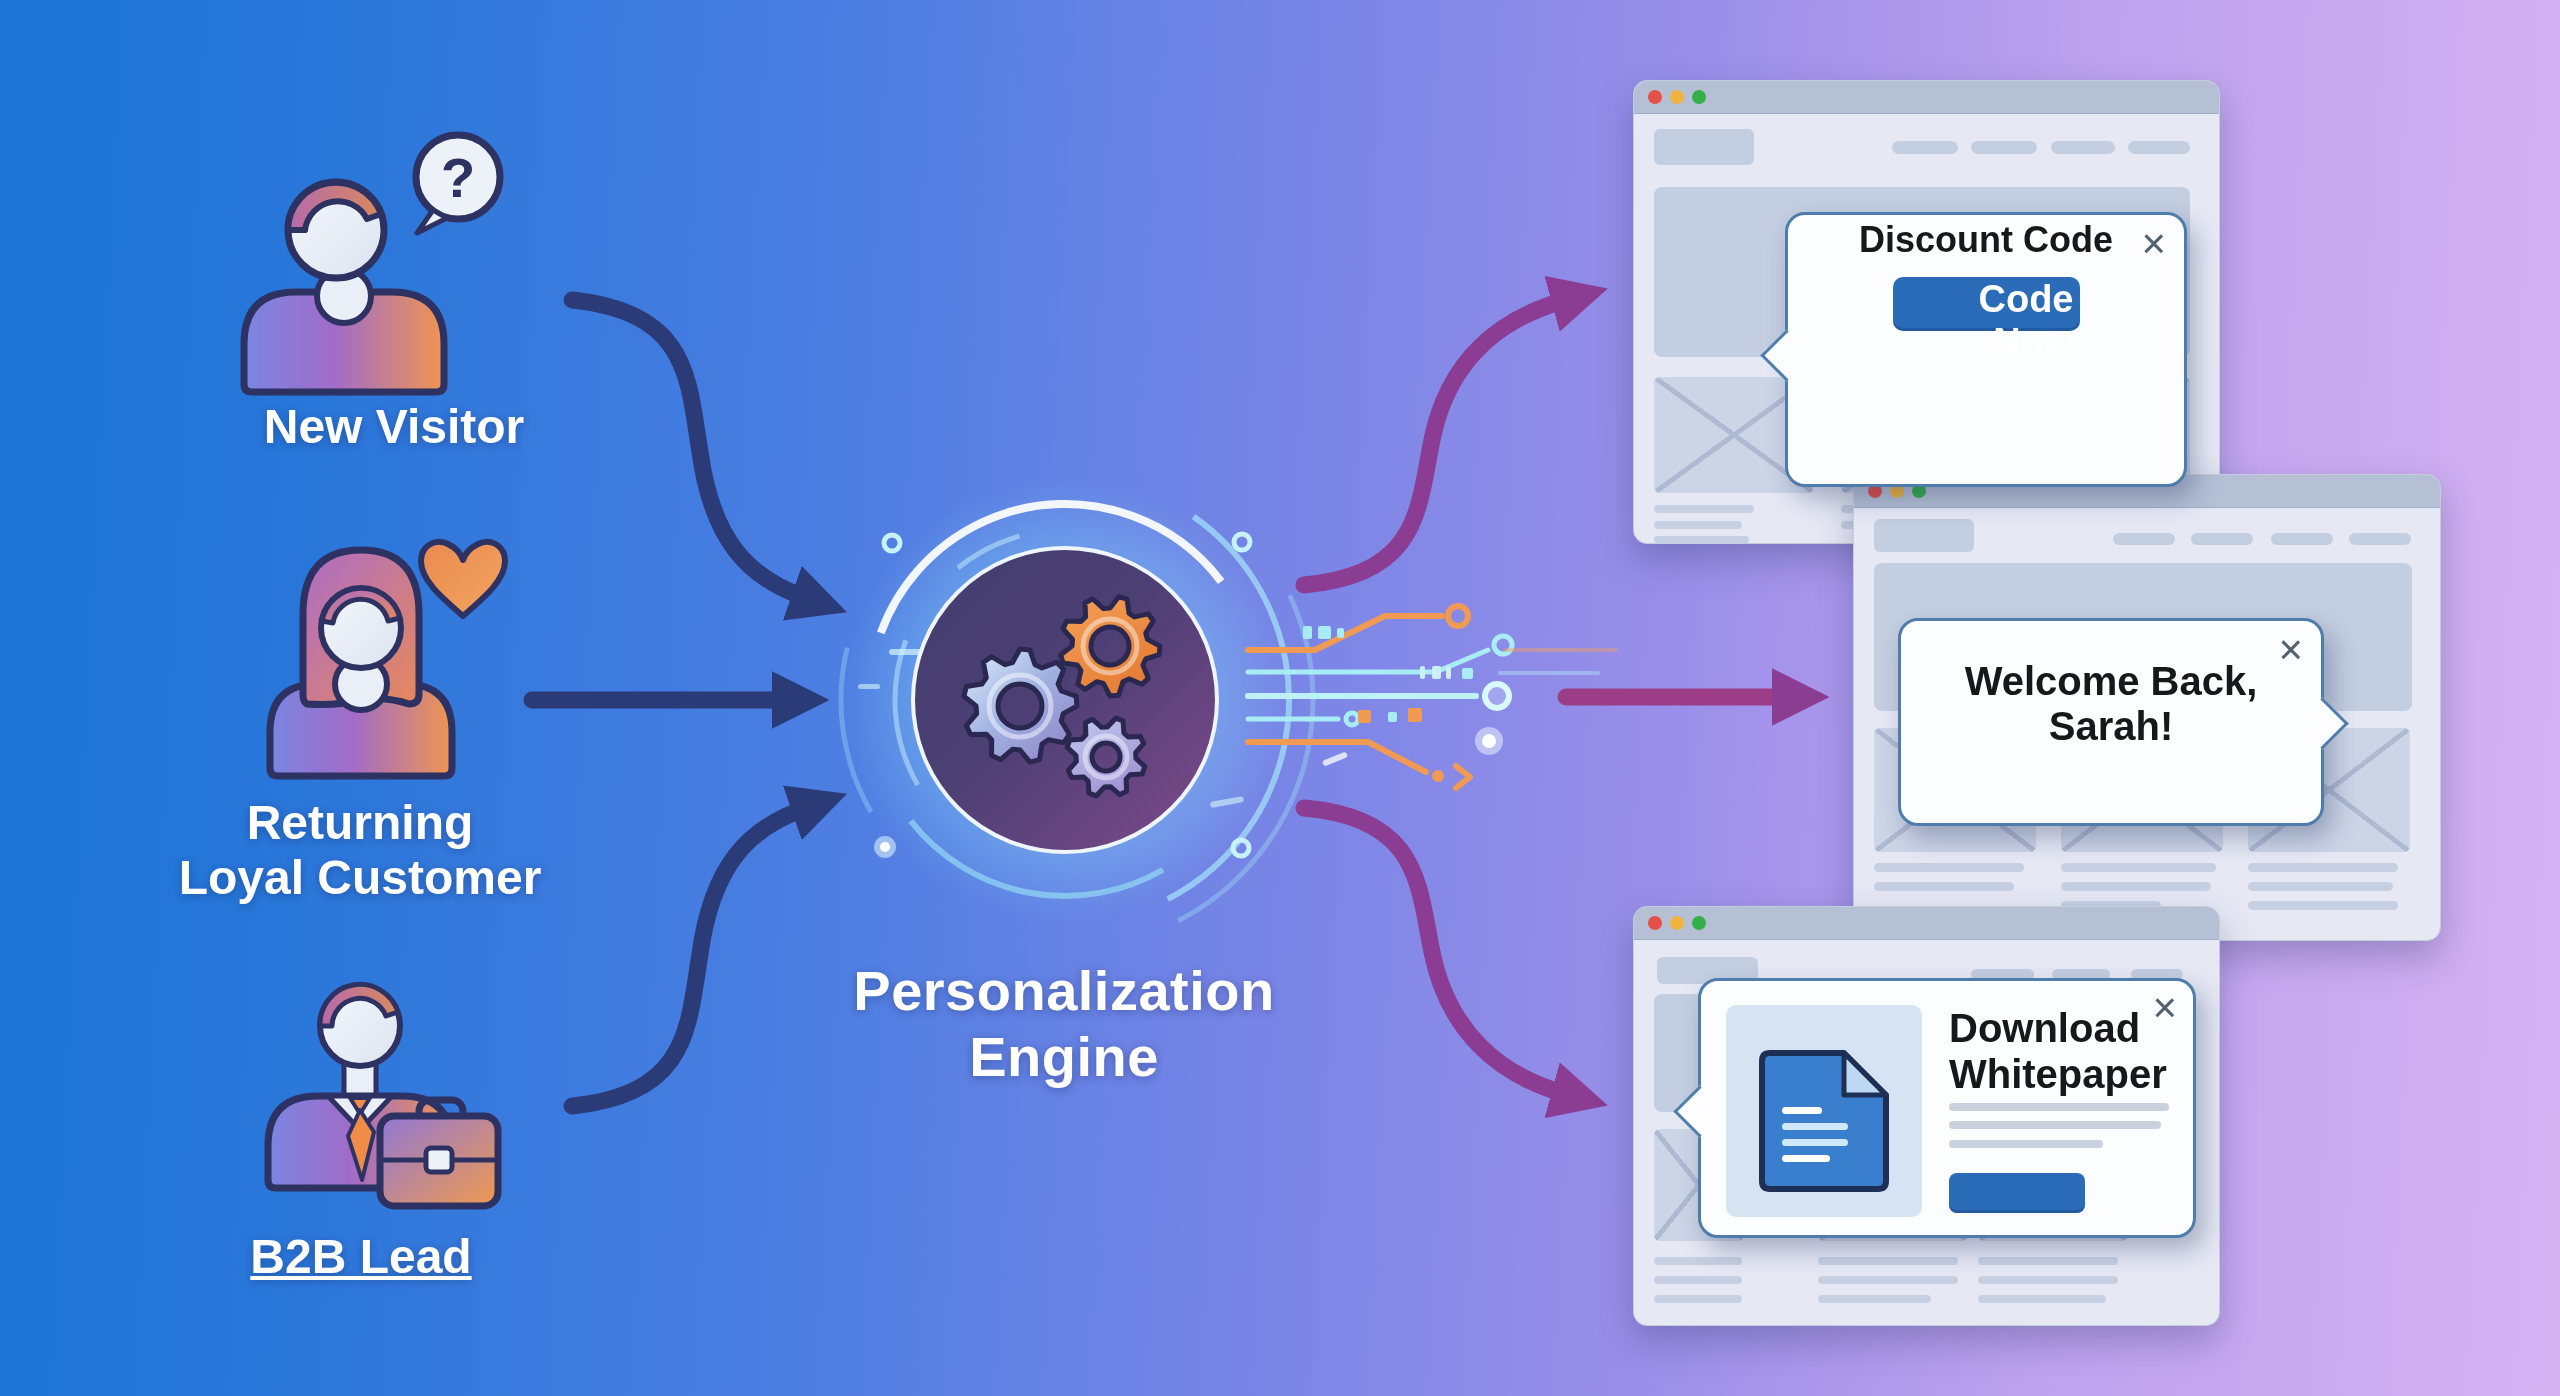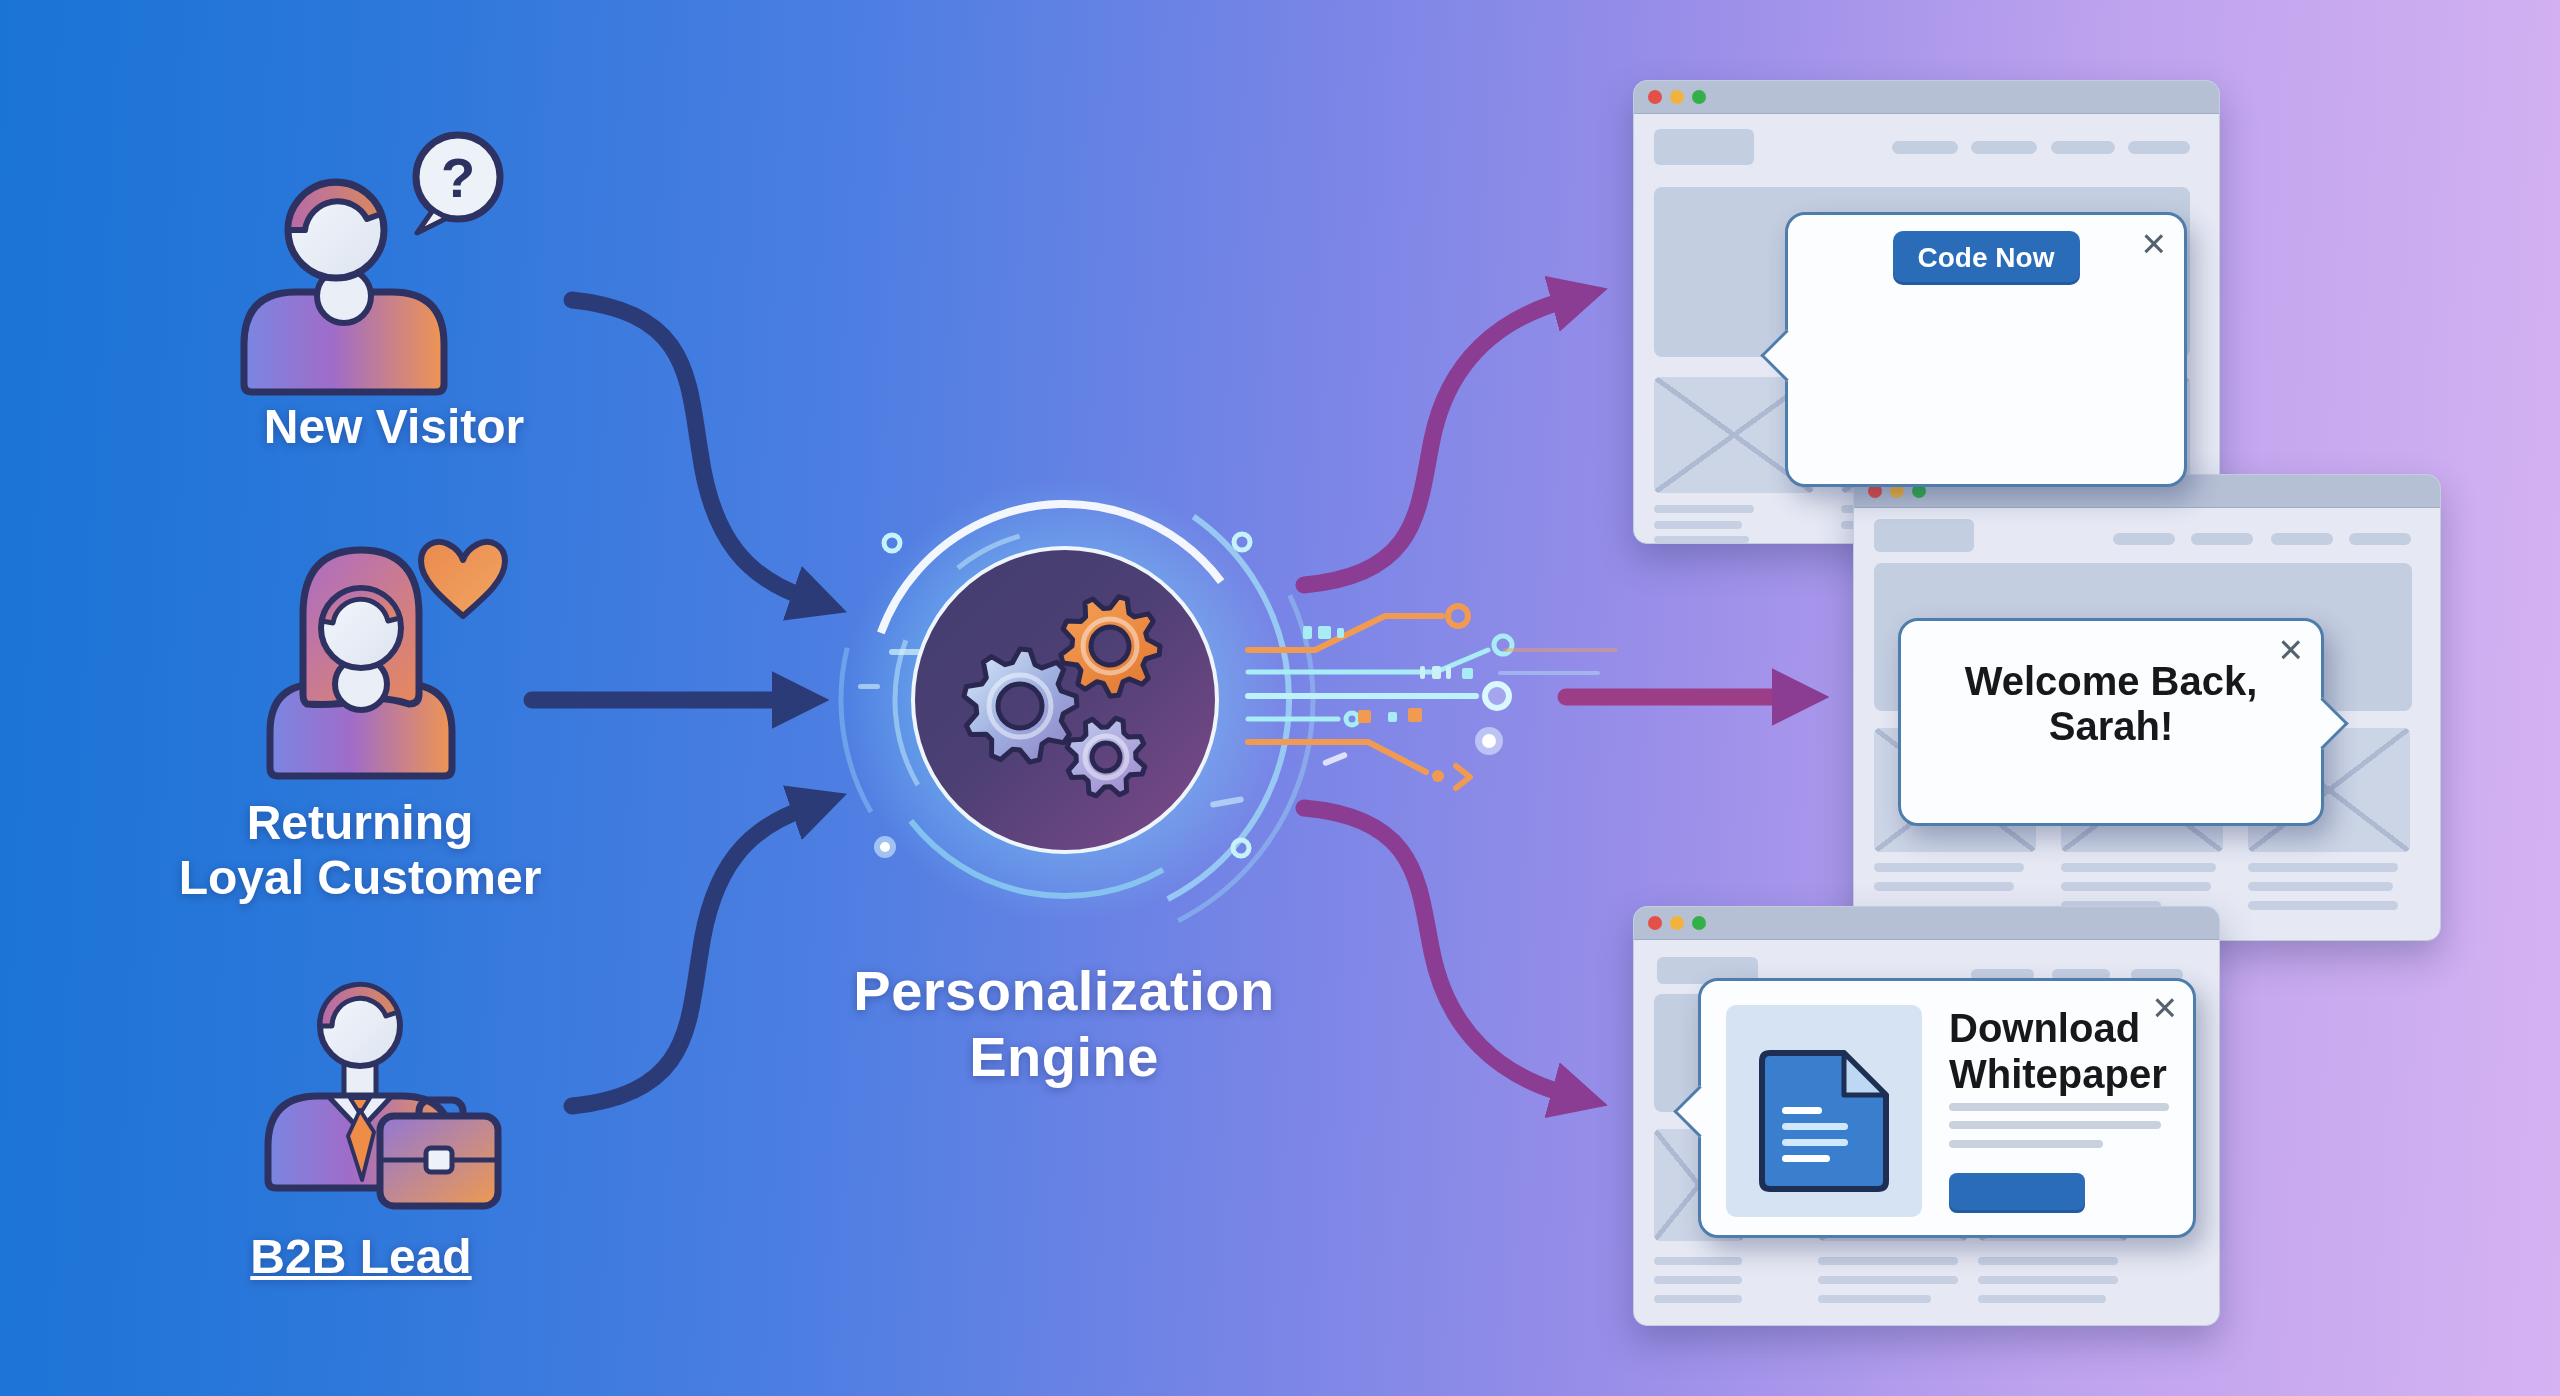--- a/index.html
+++ b/index.html
@@ -290,21 +290,22 @@
     <div class="wline" style="left:184px;top:369px;width:140px;height:8px;"></div>
     <div class="wline" style="left:344px;top:369px;width:140px;height:8px;"></div>
     <div class="wline" style="left:20px;top:388px;width:88px;height:8px;"></div>
     <div class="wline" style="left:184px;top:388px;width:113px;height:8px;"></div>
     <div class="wline" style="left:344px;top:388px;width:128px;height:8px;"></div>
   </div>
 
   <div class="popup" style="left:1785px;top:212px;width:402px;height:275px;">
     <div class="ptr ptr-left" style="top:122px;"></div>
     <button class="close-btn">×</button>
-    <button class="cta" style="width:187px;height:54px;margin:16px auto 8px;font-size:28px;">Code Now</button>
+    <div class="headline-dark" style="margin-top:4px;font-size:36px;">Discount Code</div>
+    <button class="cta" style="width:187px;height:54px;margin:16px auto 8px;font-size:38px;text-align:right;">Code Now</button>
   </div>
 
   <div class="popup" style="left:1898px;top:618px;width:426px;height:208px;">
     <div class="ptr ptr-right" style="top:84px;"></div>
     <button class="close-btn">×</button>
     <div class="headline-dark" style="margin-top:38px;font-size:40px;">Welcome Back, Sarah!</div>
   </div>
 
   <div class="popup" style="left:1698px;top:978px;width:498px;height:260px;">
     <div class="ptr ptr-left" style="top:112px;"></div>

